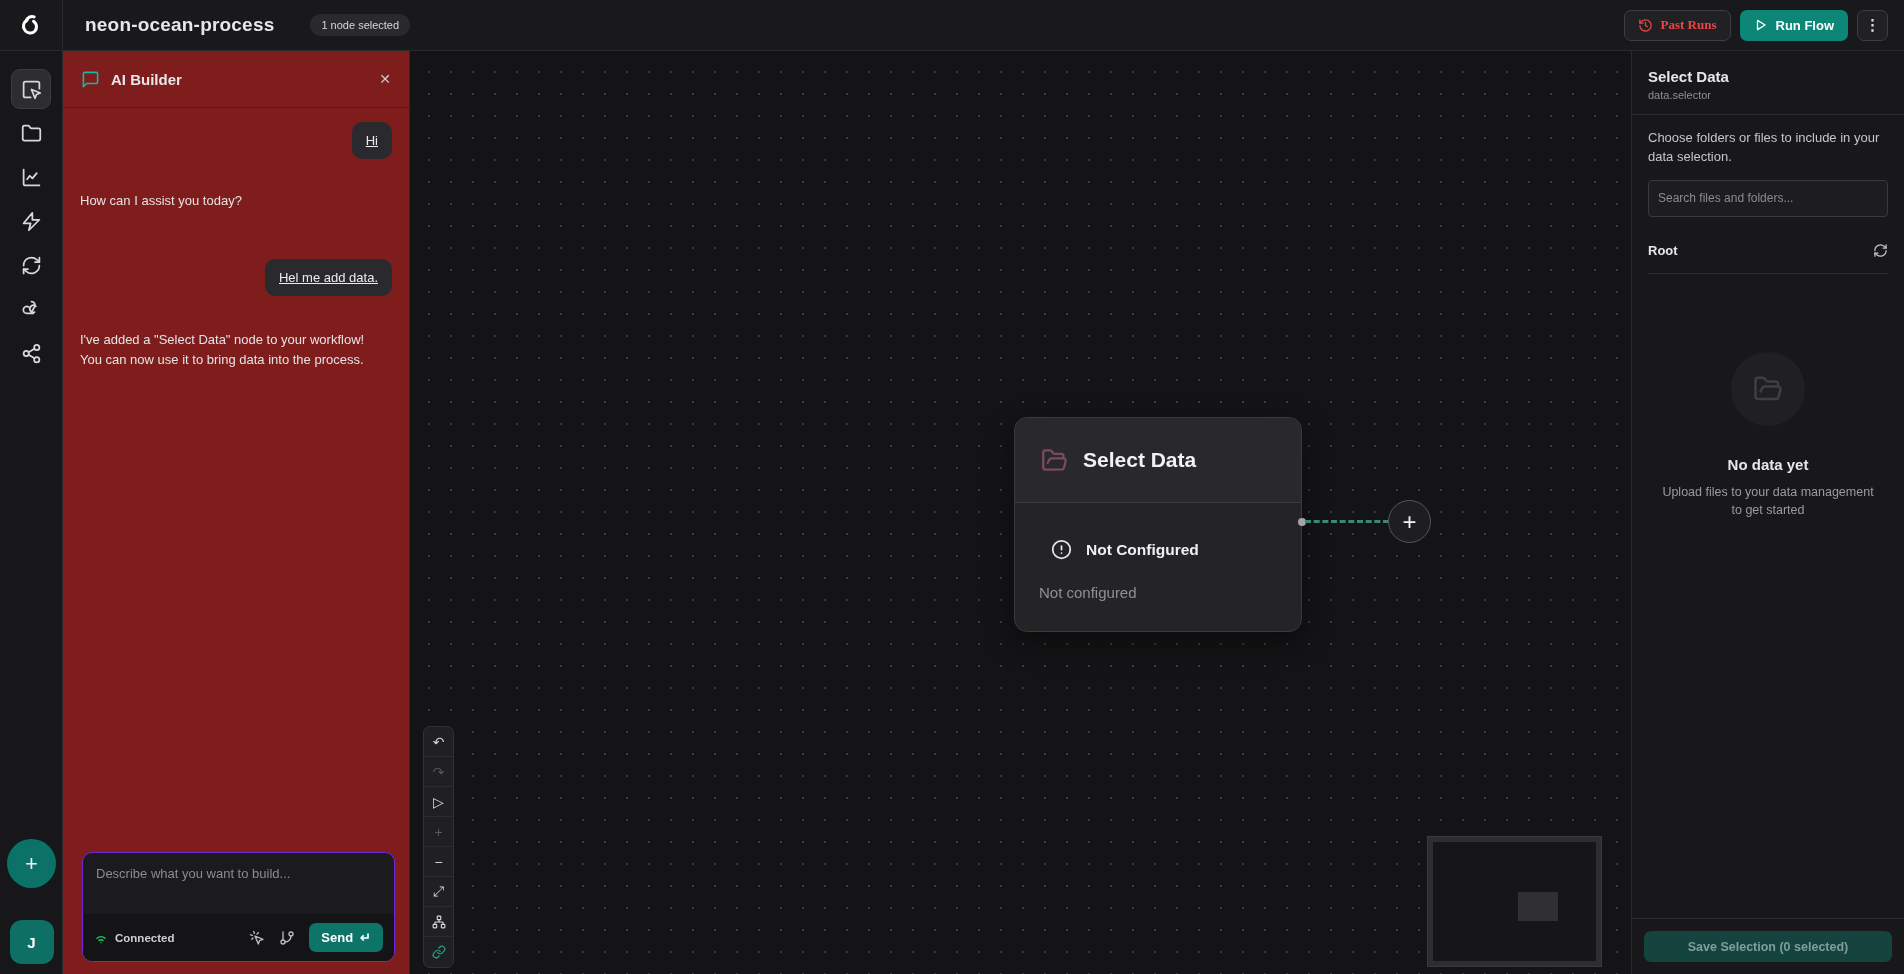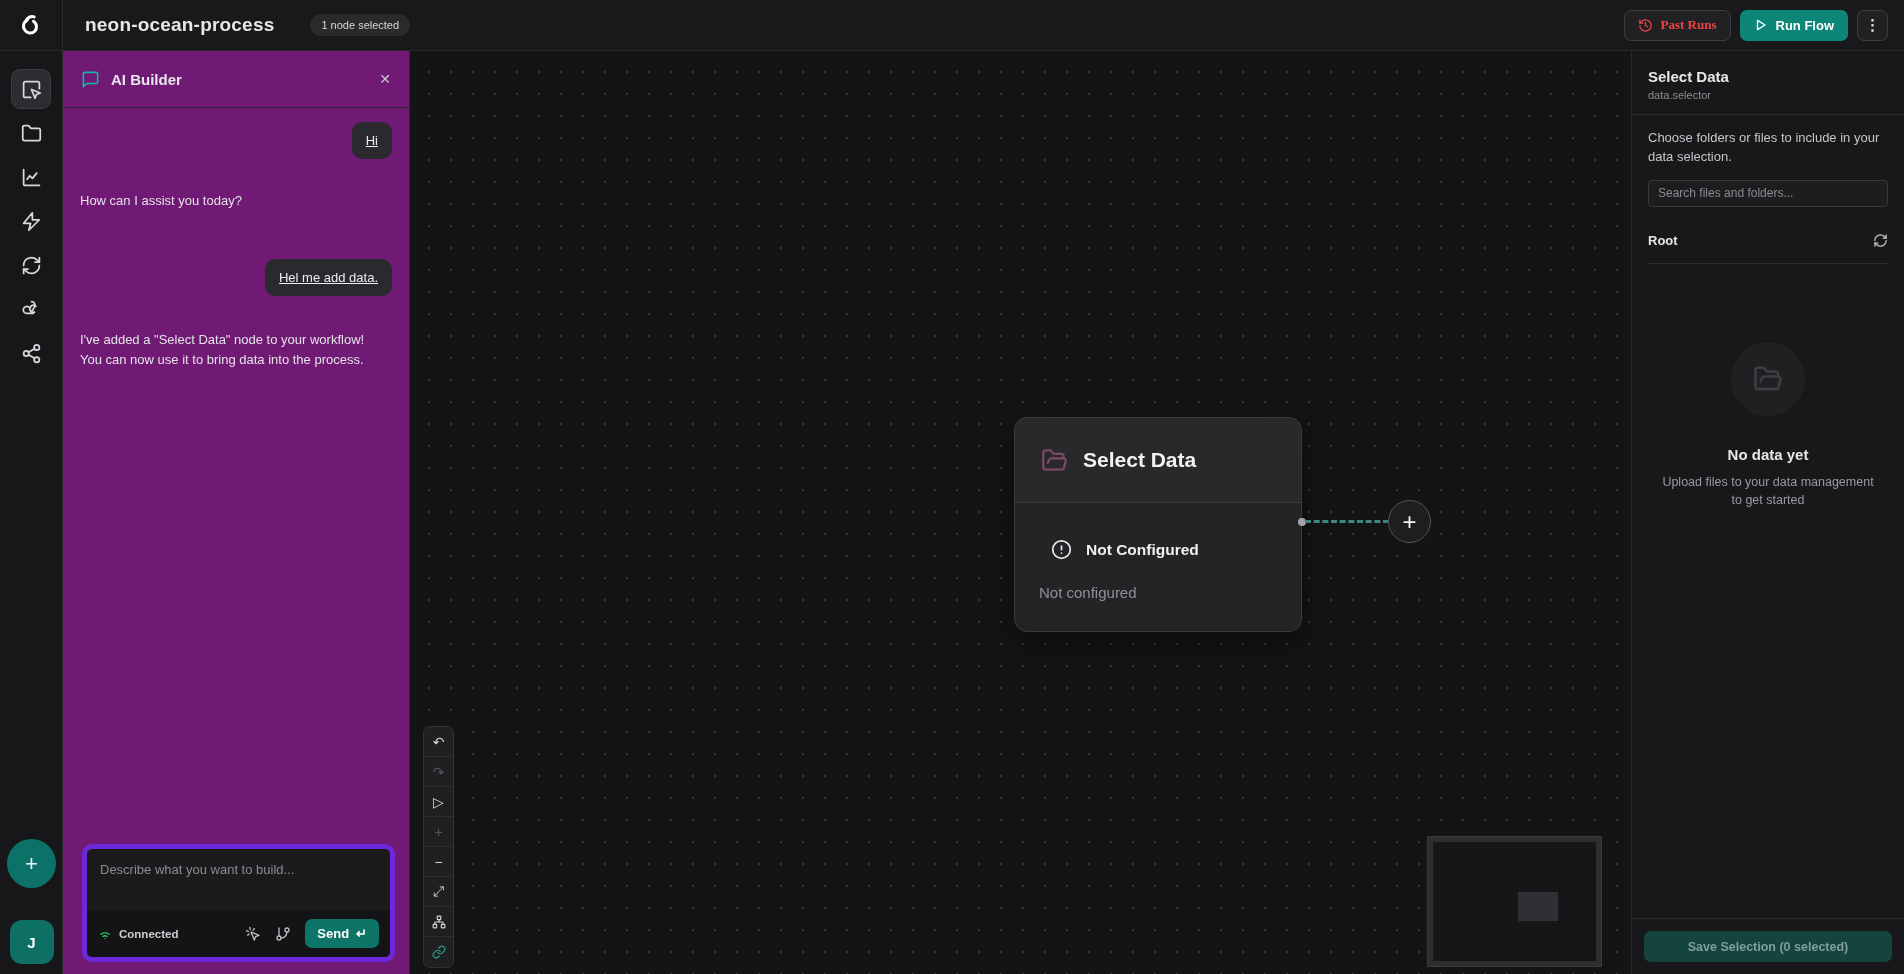--- a/index.html
+++ b/index.html
@@ -34,33 +34,33 @@
   .iconbar-bottom { position:absolute; bottom:10px; left:0; width:63px;
     display:flex; flex-direction:column; align-items:center; gap:32px; }
   .fab { width:49px; height:49px; border-radius:50%; background:#0c7268; color:#e8f2f0;
     font-size:22px; font-weight:400; display:flex; align-items:center; justify-content:center;
     border:none; cursor:pointer; }
   .avatar { width:44px; height:44px; border-radius:12px; background:#0e6f64; color:#fff;
     font-size:15px; font-weight:700; display:flex; align-items:center; justify-content:center;
     cursor:pointer; }
 
   
-  .chat { width:347px; background:#701a75; border-right:1px solid #2a2a2d;
+  .chat { width:347px; background:#7f1d1d; border-right:1px solid #2a2a2d;
     display:flex; flex-direction:column; position:relative; }
   .chat-header { height:57px; display:flex; align-items:center; gap:11px; padding:0 18px;
     border-bottom:1px solid #2a2a2d; }
   .chat-header .title { font-size:15px; font-weight:700; }
   .chat-close { margin-left:auto; background:none; border:none; color:#c9c9cd; font-size:14px;
     cursor:pointer; line-height:1; }
   .messages { flex:1; padding:0 17px; display:flex; flex-direction:column; font-size:13px; }
   .msg-user { align-self:flex-end; background:#2a2a2e; padding:11px 14px; border-radius:10px;
     color:#ececef;text-decoration:underline; }
   .msg-assistant { align-self:flex-start; color:#e3e3e6; line-height:1.55; max-width:302px; }
   .m1 { margin-top:14px; } .m2 { margin-top:32px; } .m3 { margin-top:48px; } .m4 { margin-top:34px; }
-  .chat-inputbox { margin:0 14px 12px 19px; border:5px solid #6d28d9; border-radius:10px;
+  .chat-inputbox { margin:0 14px 12px 19px; border:1px solid #6d28d9; border-radius:10px;
     overflow:hidden; background:#1b1b1e; }
   .chat-inputbox textarea { width:100%; height:57px; background:transparent; border:none; resize:none;
     color:#e7e7ea; font-family:inherit; font-size:13px; padding:13px 13px; outline:none; }
   .chat-inputbox textarea::placeholder { color:#8b8b90; }
   .input-footer { display:flex; align-items:center; background:#141416; padding:9px 11px; gap:14px; }
   .conn { display:flex; align-items:center; gap:7px; font-size:11.5px; color:#cfcfd3; font-weight:600; }
   .ghost-ic { background:none; border:none; color:#bdbdc2; cursor:pointer; display:flex; }
   .spacer { flex:1; }
   .send-btn { display:flex; align-items:center; gap:7px; background:#0d7568; color:#fff;
     font-size:13px; font-weight:700; border:none; border-radius:7px; padding:7px 12px; cursor:pointer; }
@@ -103,21 +103,21 @@
     background:#303034; }
 
   
   .inspector { width:273px; background:#18181a; border-left:1px solid #2a2a2d;
     display:flex; flex-direction:column; }
   .insp-header { padding:17px 16px 13px; border-bottom:1px solid #2a2a2d; }
   .insp-title { font-size:15px; font-weight:700; }
   .insp-sub { font-size:11px; color:#8e8e94; margin-top:4px; }
   .insp-body { flex:1; padding:14px 16px 0; }
   .insp-desc { font-size:13px; color:#c6c6ca; line-height:1.45; }
-  .insp-search { width:100%; margin-top:13px; height:27px; background:#1d1d20;
+  .insp-search { width:100%; margin-top:13px; height:37px; background:#1d1d20;
     border:1px solid #3a3a3e; border-radius:4px; color:#22c55e; font-family:inherit;
     font-size:12px; padding:0 9px; outline:none; }
   .insp-search::placeholder { color:#8b8b90; }
   .root-row { display:flex; align-items:center; margin-top:26px; }
   .root-label { font-size:13px; font-weight:700; }
   .refresh-btn { margin-left:auto; background:none; border:none; color:#c4c4c9; cursor:pointer; display:flex; }
   .root-divider { border:none; border-top:1px solid #2c2c30; margin-top:15px; }
   .empty-state { margin-top:78px; text-align:center; }
   .empty-circle { width:74px; height:74px; border-radius:50%; background:#202023;
     display:flex; align-items:center; justify-content:center; margin:0 auto; color:#3e3e43; }

